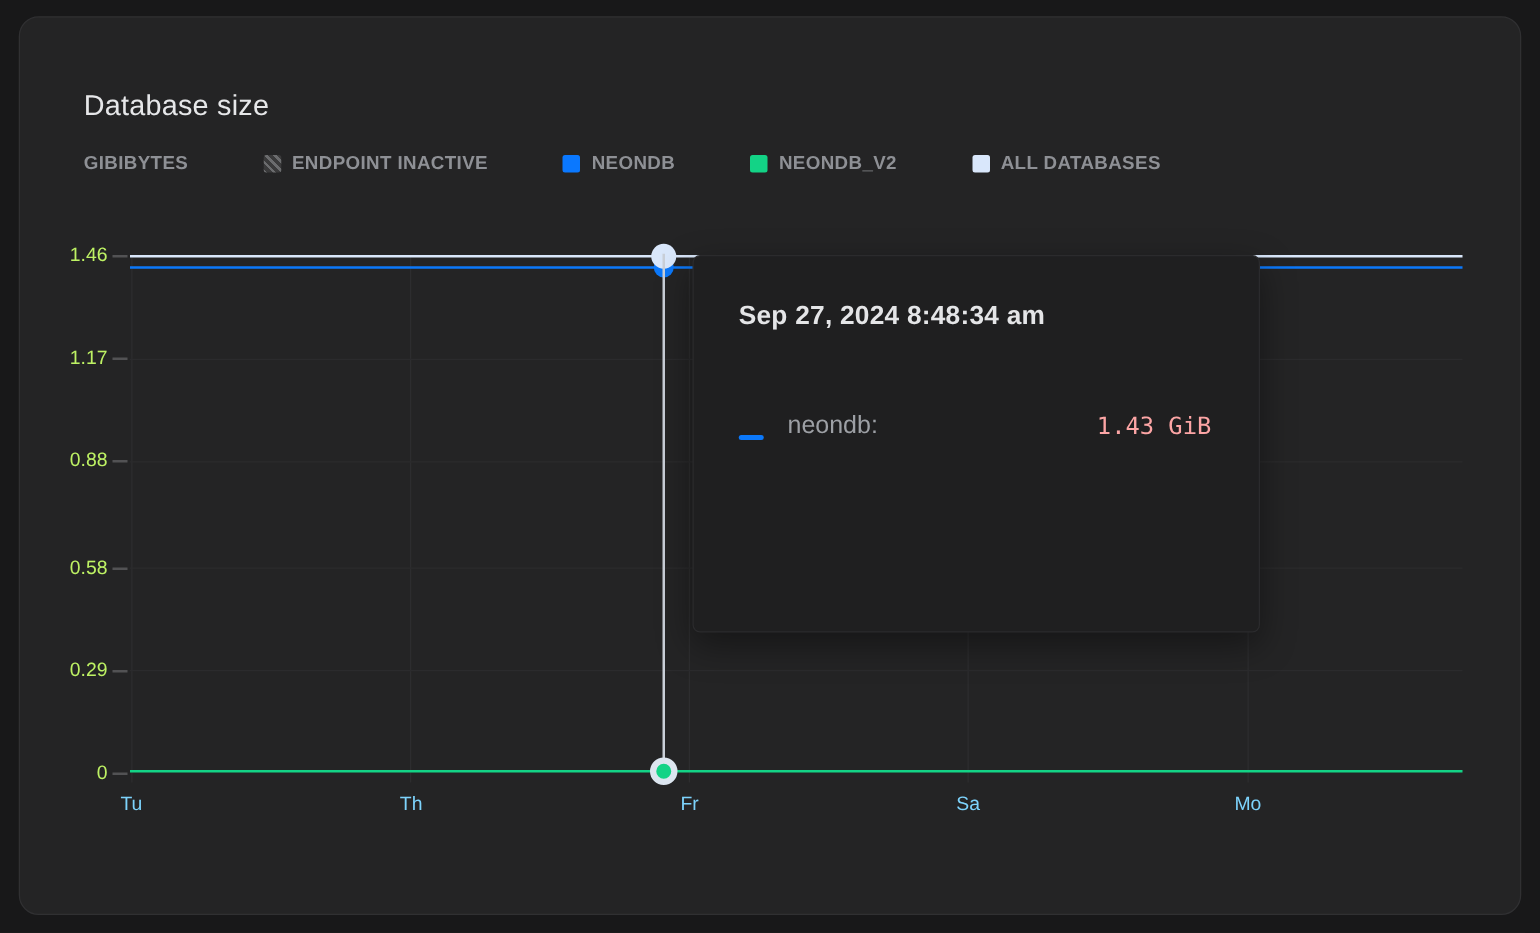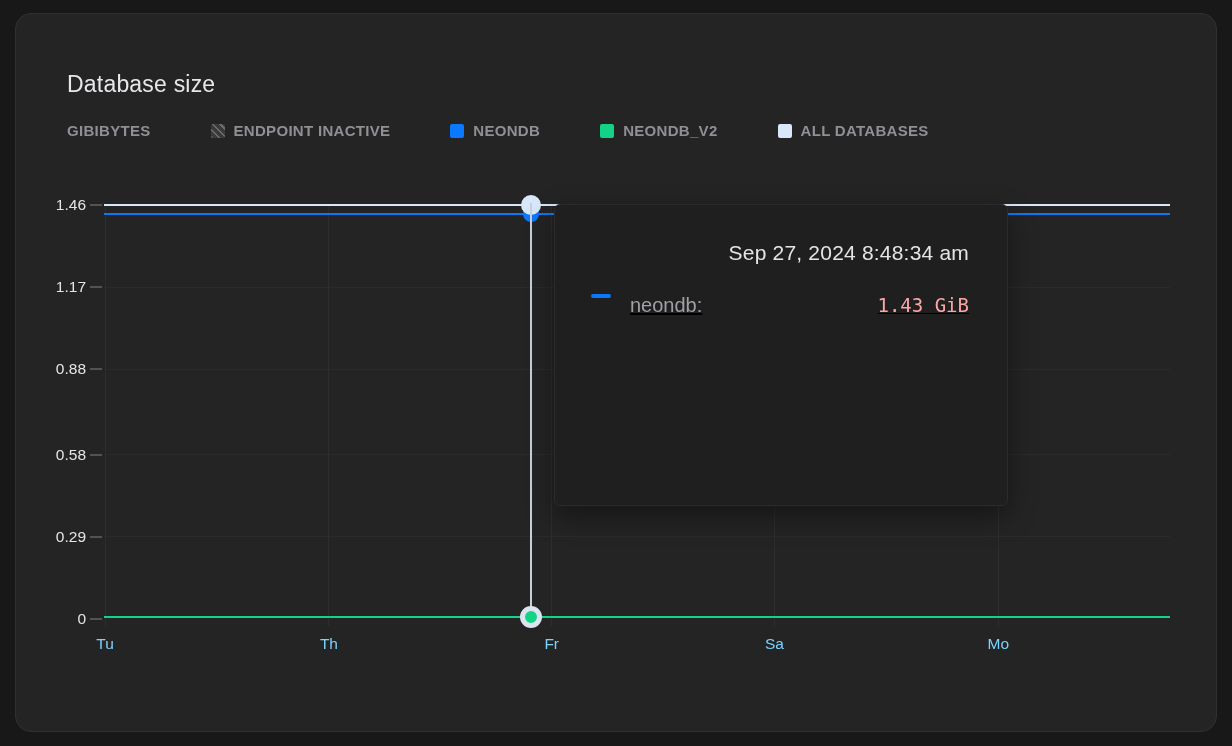--- a/index.html
+++ b/index.html
@@ -38,21 +38,21 @@
   .plot {
     position:absolute; left:88px; top:191px;
     width:1066px; height:414px;
   }
   .gl-v { position:absolute; top:0; width:1px; height:421px; background:#2d2d2f; }
   .gl-h { position:absolute; left:0; width:1066px; height:1px; background:#2b2b2d; }
   .ytick { position:absolute; left:-14px; width:12px; height:2px; background:#525254; }
   .ylabel {
     position:absolute; left:-88px; width:70px;
     text-align:right; transform:translateY(-50%);
-    font-size:15.5px; font-weight:500; color:#e5e5e5;
+    font-size:15.5px; font-weight:500; color:#bef264;
   }
   .xlabel {
     position:absolute; top:430px; transform:translateX(-50%);
     font-size:15.5px; font-weight:500; color:#7dd3fc;
   }
   .series-line { position:absolute; left:0; width:1066px; height:2px; z-index:1; }
   .crosshair {
     position:absolute; top:-2px; width:2px; height:417px;
     background:#c9cfd8; z-index:4;
   }
@@ -64,25 +64,25 @@
     position:absolute; left:538px; top:190px;
     width:454px; height:302px;
     background:#1f1f20;
     border:1px solid #2b2b2d;
     border-radius:6px;
     padding:36px 38px 0 36px;
     box-shadow:0 10px 28px rgba(0,0,0,0.4);
     z-index:10;
   }
   .tt-date {
-    font-size:21px; font-weight:400; color:#e4e5e7;
-    letter-spacing:0.2px; margin-bottom:29px;text-align:right;
+    font-size:21px; font-weight:700; color:#e4e5e7;
+    letter-spacing:0.2px; margin-bottom:59px;
   }
   .tt-rows { display:flex; flex-direction:column; gap:28px; }
-  .tt-row { display:flex; align-items:flex-start; height:28px;text-decoration:underline; }
+  .tt-row { display:flex; align-items:flex-end; height:28px; }
   .tt-dash { width:20px; height:4px; border-radius:2px; margin-right:19px; flex:none; }
   .tt-label { font-size:20px; color:#9da0a5; }
   .tt-value {
     margin-left:auto;
     font-family:"DejaVu Sans Mono", monospace;
     font-size:19px; color:#fca5a5;
   }
 </style>
 </head>
 <body>

